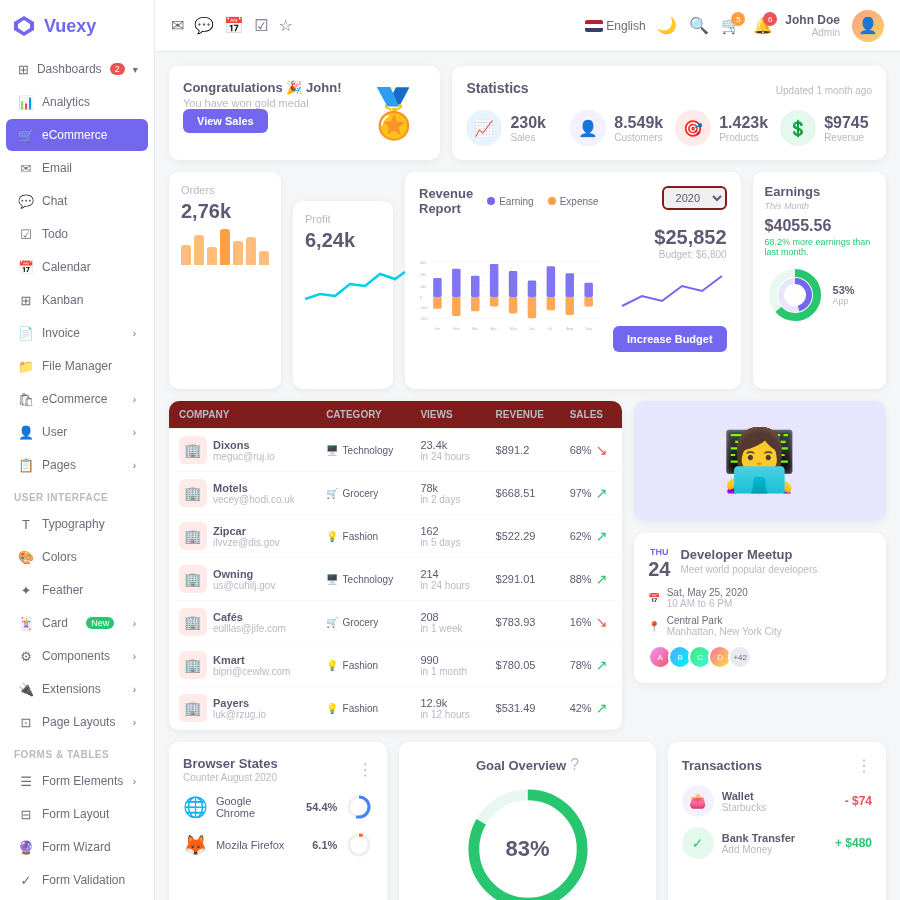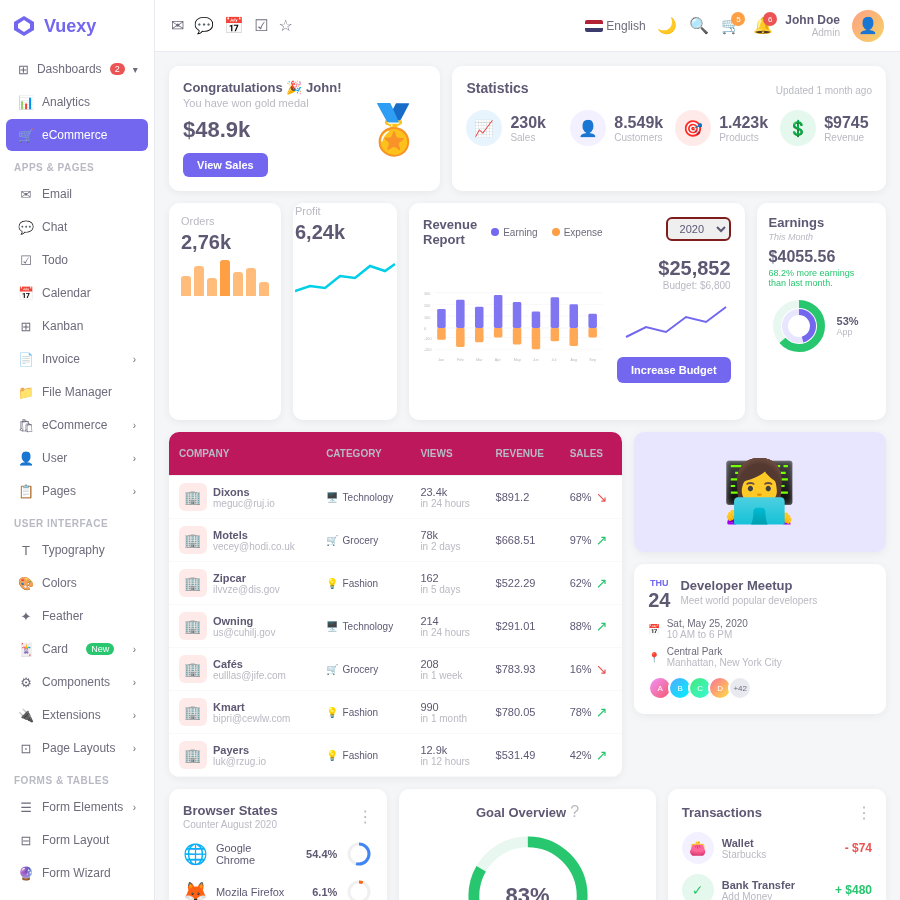--- a/index.html
+++ b/index.html
@@ -67,21 +67,21 @@
     .stat-label { font-size: 10px; color: #b9b9c3; }
 
     
     .orders-card { width: 120px; background: #fff; border-radius: 10px; padding: 12px; box-shadow: 0 2px 8px rgba(0,0,0,0.06); }
     .mini-card-label { font-size: 11px; color: #b9b9c3; }
     .mini-card-val { font-size: 20px; font-weight: 700; color: #5e5873; margin: 4px 0; }
     .mini-bars { display: flex; align-items: flex-end; gap: 3px; height: 36px; margin-top: 6px; }
     .mini-bar { width: 10px; border-radius: 3px 3px 0 0; background: #ff9f43; opacity: 0.7; }
     .mini-bar.active { background: #ff9f43; opacity: 1; }
 
-    .profit-card { width: 120px; background: #fff; border-radius: 10px; padding: 2px; box-shadow: 0 2px 8px rgba(0,0,0,0.06); }
+    .profit-card { width: 100px; background: #fff; border-radius: 10px; padding: 12px; box-shadow: 0 2px 8px rgba(0,0,0,0.06); margin-top: 29px; }
     .profit-line { height: 40px; margin-top: 8px; }
 
     .revenue-card { flex: 2.5; background: #fff; border-radius: 10px; padding: 14px; box-shadow: 0 2px 8px rgba(0,0,0,0.06); }
     .legend-item { display: flex; align-items: center; gap: 4px; font-size: 10px; color: #6e6b7b; margin-left: 8px; }
     .legend-dot { width: 8px; height: 8px; border-radius: 50%; }
     .year-selector { border: 2px solid #7f1d1d; border-radius: 6px; padding: 3px 8px; font-size: 11px; color: #5e5873; cursor: pointer; }
     .revenue-amount { font-size: 20px; font-weight: 700; color: #5e5873; margin-top: 6px; }
     .revenue-budget { font-size: 10px; color: #b9b9c3; }
     .revenue-increase-btn { background: #7367f0; color: #fff; border: none; border-radius: 6px; padding: 7px 14px; font-size: 11px; cursor: pointer; font-weight: 600; margin-top: 10px; }
 
@@ -91,21 +91,21 @@
     .earnings-sub { font-size: 9px; color: #b9b9c3; margin-top: 2px; font-style: italic; }
     .earnings-amount { font-size: 16px; font-weight: 700; color: #5e5873; margin: 6px 0 2px; }
     .earnings-more { font-size: 9px; color: #28c76f; margin-bottom: 8px; }
     .donut-area { display: flex; align-items: center; gap: 8px; }
     .donut-label { font-size: 11px; font-weight: 700; color: #5e5873; }
     .donut-sublabel { font-size: 9px; color: #b9b9c3; }
 
     
     .table-card { background: #fff; border-radius: 10px; box-shadow: 0 2px 8px rgba(0,0,0,0.06); overflow: hidden; flex: 1.8; }
     .table-inner { width: 100%; border-collapse: collapse; }
-    .table-inner th { padding: 16px 10px; text-align: left; font-size: 10px; color: #b9b9c3; font-weight: 600; text-transform: uppercase; border-bottom: 1px solid #f0f0f0; background: #be185d; }
+    .table-inner th { padding: 8px 10px; text-align: left; font-size: 10px; color: #b9b9c3; font-weight: 600; text-transform: uppercase; border-bottom: 1px solid #f0f0f0; background: #7f1d1d; }
     .table-inner td { padding: 7px 10px; font-size: 11px; color: #5e5873; border-bottom: 1px solid #f9f9f9; }
     .company-name { font-weight: 600; font-size: 11px; color: #5e5873; }
     .company-email { font-size: 10px; color: #b9b9c3; }
     .cat-badge { display: flex; align-items: center; gap: 4px; font-size: 10px; }
     .trend-up { color: #28c76f; font-size: 14px; }
     .trend-down { color: #ea5455; font-size: 14px; }
 
     
     .right-panel { flex: 1; display: flex; flex-direction: column; gap: 12px; }
     .event-card { background: #e8e5ff; border-radius: 10px; padding: 14px; box-shadow: 0 2px 8px rgba(0,0,0,0.06); min-height: 120px; position: relative; overflow: hidden; }
@@ -173,21 +173,20 @@
   </div>
   <div class="sidebar-item">
     <span class="sidebar-icon">📊</span>
     <span>Analytics</span>
   </div>
   <div class="sidebar-item active">
     <span class="sidebar-icon">🛒</span>
     <span>eCommerce</span>
   </div>
 
-  <div class="sidebar-section">APPS &amp; PAGES</div>
 
   <div class="sidebar-item">
     <span class="sidebar-icon">✉</span>
     <span>Email</span>
   </div>
   <div class="sidebar-item">
     <span class="sidebar-icon">💬</span>
     <span>Chat</span>
   </div>
   <div class="sidebar-item">
@@ -320,21 +319,20 @@
       </div>
     </div>
   </header>
 
   <div class="content">
 
     <div class="row">
       <div class="congrats-card">
         <div class="congrats-title">Congratulations 🎉 John!</div>
         <div class="congrats-sub">You have won gold medal</div>
-        <div class="congrats-amount">$48.9k</div>
         <button class="congrats-btn">View Sales</button>
         <div class="medal-icon">🏅</div>
       </div>
       <div class="stats-card">
         <div style="display:flex;align-items:center;">
           <div class="stats-title">Statistics</div>
           <div class="stats-updated" style="margin-left:auto;">Updated 1 month ago</div>
         </div>
         <div class="stats-row">
           <div class="stat-item">

